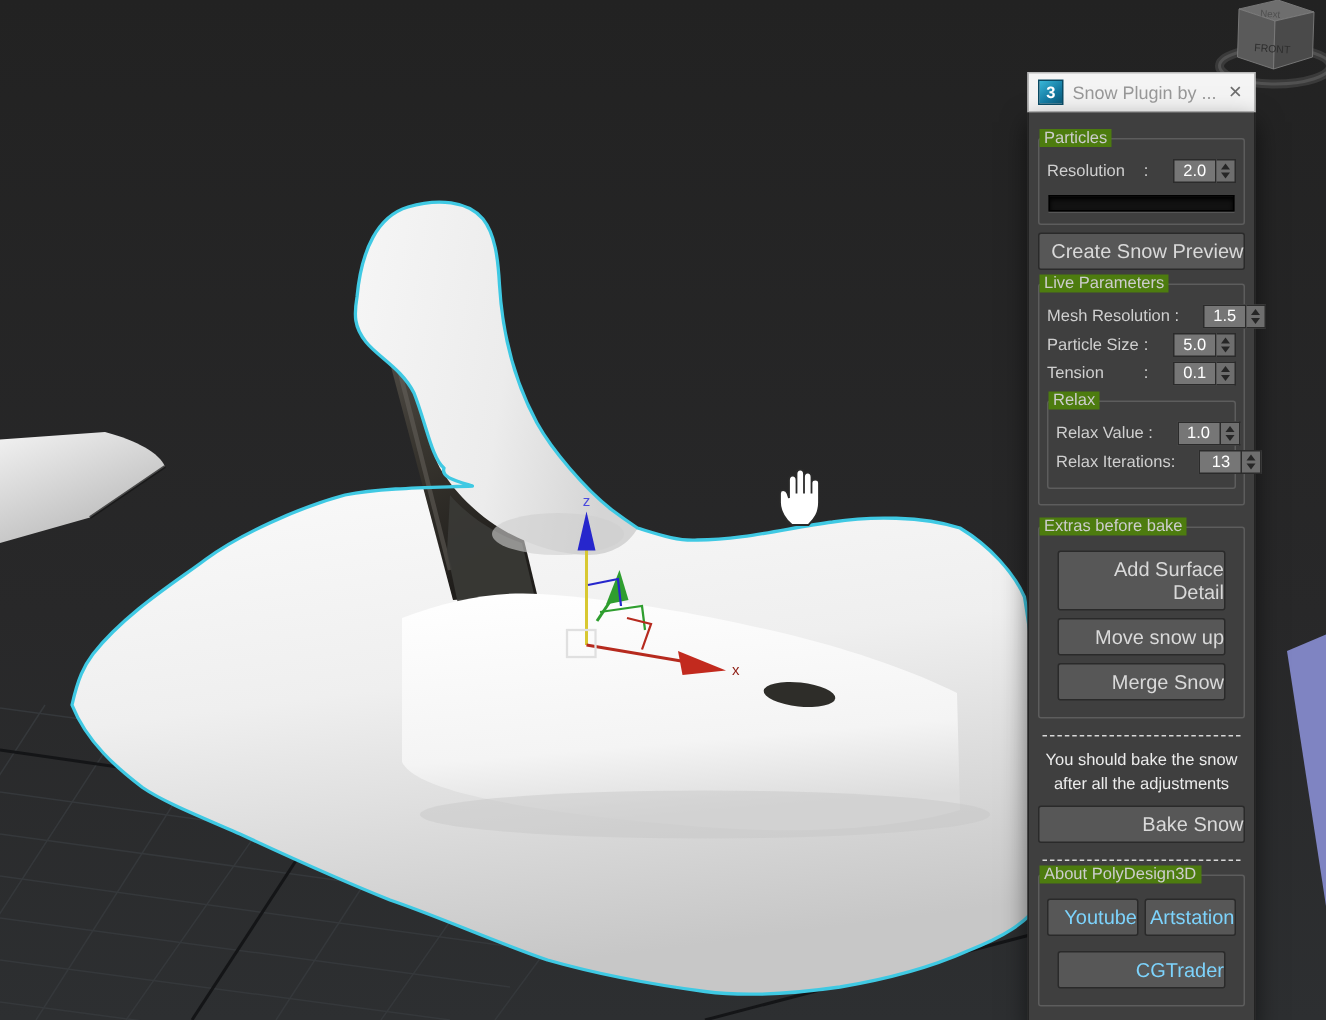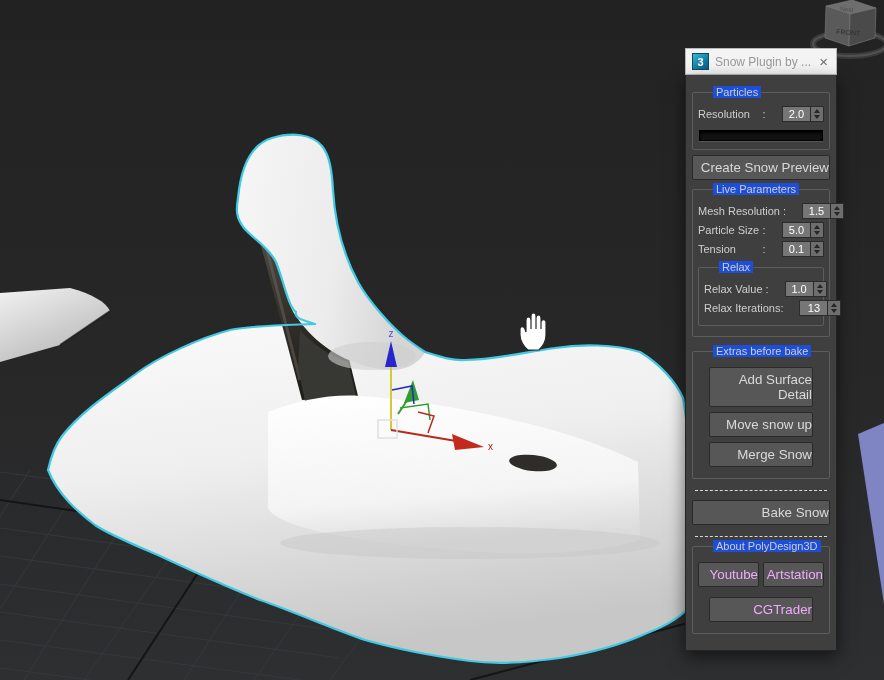--- a/index.html
+++ b/index.html
@@ -13,39 +13,39 @@
             display:flex;align-items:center;gap:6px;padding:0 6px;}
   .logo{width:15px;height:15px;flex:0 0 15px;display:flex;align-items:center;justify-content:center;
         background:linear-gradient(140deg,#39b7d8 0%,#1379a0 60%,#0b5877 100%);
         color:#fff;font-weight:bold;font-size:11px;border:1px solid #0a4a63;}
   .title{flex:1;color:#979797;font-size:12px;white-space:nowrap;overflow:hidden;}
   .close{color:#6d6d6d;font-size:15px;line-height:1;padding:0 2px;}
   .pbody{background:#3f3f3f;border:1px solid #232323;border-top:none;
          padding:8px 6px 12px;box-shadow:0 6px 16px rgba(0,0,0,.55);}
   .group{position:relative;border:1px solid #5d5d5d;border-radius:2px;
          margin:9px 0 4px;padding:10px 5px 6px;}
-  .glabel{position:absolute;top:-7px;left:20px;background:#1d4ed8;padding:0 3px;color:#cdcdcd;}
+  .glabel{position:absolute;top:-7px;left:0;background:#4d7c0f;padding:0 3px;color:#cdcdcd;}
   .row{display:flex;align-items:center;margin:3px 0;gap:3px;}
   .rlabel{flex:1;white-space:nowrap;}
   .colon{width:4px;text-align:center;}
   .spin{display:flex;align-items:stretch;padding-left:13px;}
   .val{width:27px;background:#767676;color:#fff;text-align:center;
        border:1px solid #2b2b2b;padding:1px 0;font-size:11px;}
   .arrows{width:12px;background:#6e6e6e;border:1px solid #2b2b2b;border-left:none;
           display:flex;flex-direction:column;align-items:center;justify-content:center;gap:2px;}
   .tri-up{width:0;height:0;border-left:3px solid transparent;border-right:3px solid transparent;
           border-bottom:4px solid #262626;}
   .tri-down{width:0;height:0;border-left:3px solid transparent;border-right:3px solid transparent;
             border-top:4px solid #262626;}
   .progress{height:9px;background:#121212;border:1px solid #000;margin:8px 1px 2px;
             box-shadow:inset 0 2px 3px #000,0 1px 0 rgba(255,255,255,.12);}
   .btn{display:block;background:#575757;border:1px solid #2a2a2a;border-radius:2px;
        color:#d9d9d9;text-align:right;padding:4px 0;margin:5px auto;width:100%;}
-  .btn.mid{width:104px;}
-  .btn.dim{color:#f0abfc;}
+  .btn.mid{width:112px;}
+  .btn.dim{color:#7dd3fc;}
   .btnrow{display:flex;gap:4px;justify-content:center;}
   .btnrow .btn{margin:5px 0;flex:1;}
   .dashed{border:none;border-top:1px dashed #d8d8d8;margin:11px 3px 9px;}
   .note{text-align:center;color:#ececec;line-height:1.45;margin:2px 0 4px;}
 </style>
 </head>
 <body>
 
 <div class="stage">
 
@@ -275,20 +275,24 @@
 
     <div class="group" style="margin-top:14px;">
       <span class="glabel">Extras before bake</span>
       <button class="btn mid">Add Surface Detail</button>
       <button class="btn mid">Move snow up</button>
       <button class="btn mid">Merge Snow</button>
     </div>
 
     <hr class="dashed">
 
+    <div class="note">
+      <div>You should bake the snow</div>
+      <div>after all the adjustments</div>
+    </div>
     <button class="btn">Bake Snow</button>
 
     <hr class="dashed">
 
     <div class="group">
       <span class="glabel">About PolyDesign3D</span>
       <div class="btnrow">
         <button class="btn dim">Youtube</button>
         <button class="btn dim">Artstation</button>
       </div>

